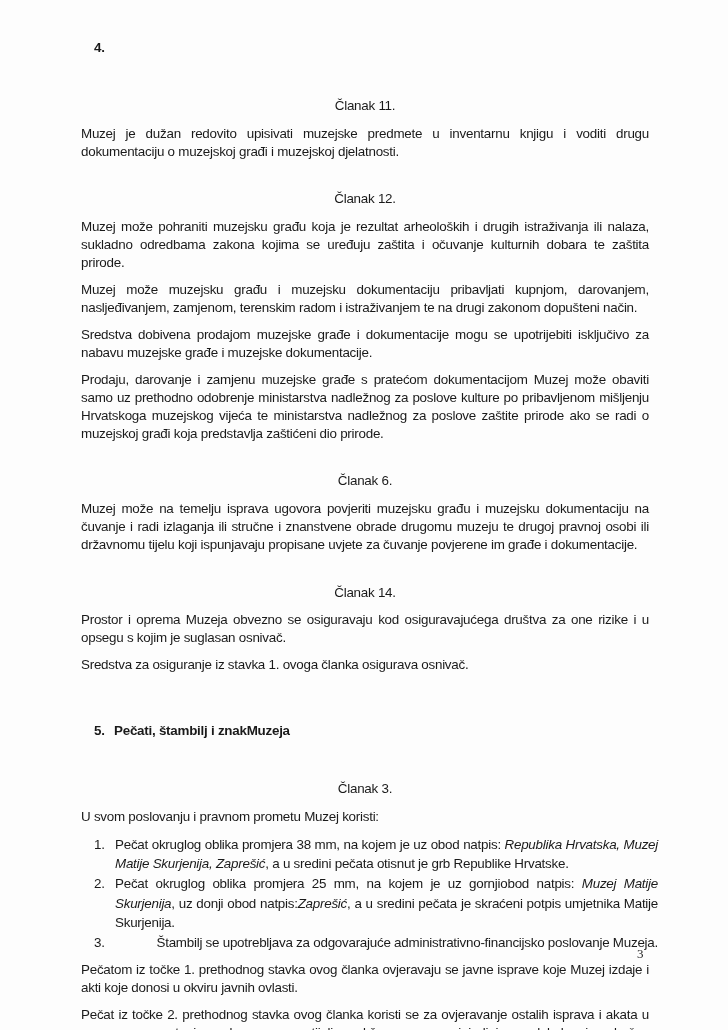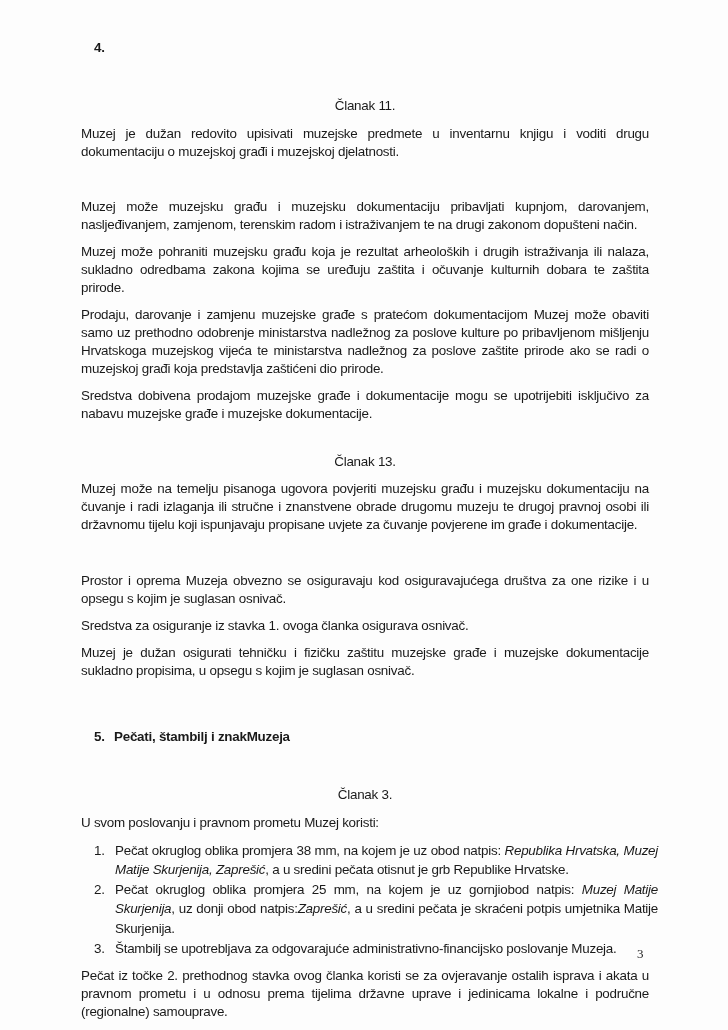--- a/index.html
+++ b/index.html
@@ -19,52 +19,53 @@
   }
   .section-heading .num { width: 20px; }
   .article-title { text-align: center; line-height: 19.6px; margin: 0; }
   p { margin: 9px; line-height: 18px; text-align: justify; }
   .gap-h { height: 38px; }
   .gap-a { height: 19.6px; }
   .gap-s { height: 38px; }
   ol { margin: 0; padding: 0; list-style: none; }
   ol li { position: relative; padding-left: 43px; line-height: 19.6px; text-align: justify; }
   ol li .ln { position: absolute; left: 22px; top: 0; }
-  .after-list { padding-left: 43px; line-height: 19.6px; }
+  .after-list { padding-left: 43px; line-height: 19.6px; text-align: right; }
   .page-num { position: absolute; left: 637px; top: 946px; font-family: "Liberation Serif", serif; font-size: 13px; color: #222; }
   i { font-style: italic; }
 </style>
 </head>
 <body>
 
 <div class="page">
   <div class="content">
 
     <div class="section-heading">
       <span class="num">4.</span>
     </div>
     <div class="gap-h"></div>
 
     <div class="article-title">Članak 11.</div>
     <p>Muzej je dužan redovito upisivati muzejske predmete u inventarnu knjigu i voditi drugu dokumentaciju o muzejskoj građi i muzejskoj djelatnosti.</p>
     <div class="gap-a"></div>
 
+    <div class="article-title">Članak 12.</div>
+    <p>Muzej može pohraniti muzejsku građu koja je rezultat arheoloških i drugih istraživanja ili nalaza, sukladno odredbama zakona kojima se uređuju zaštita i očuvanje kulturnih dobara te zaštita prirode.</p>
     <p>Muzej može muzejsku građu i muzejsku dokumentaciju pribavljati kupnjom, darovanjem, nasljeđivanjem, zamjenom, terenskim radom i istraživanjem te na drugi zakonom dopušteni način.</p>
-    <p>Muzej može pohraniti muzejsku građu koja je rezultat arheoloških i drugih istraživanja ili nalaza, sukladno odredbama zakona kojima se uređuju zaštita i očuvanje kulturnih dobara te zaštita prirode.</p>
+    <p>Sredstva dobivena prodajom muzejske građe i dokumentacije mogu se upotrijebiti isključivo za nabavu muzejske građe i muzejske dokumentacije.</p>
     <p>Prodaju, darovanje i zamjenu muzejske građe s pratećom dokumentacijom Muzej može obaviti samo uz prethodno odobrenje ministarstva nadležnog za poslove kulture po pribavljenom mišljenju Hrvatskoga muzejskog vijeća te ministarstva nadležnog za poslove zaštite prirode ako se radi o muzejskoj građi koja predstavlja zaštićeni dio prirode.</p>
-    <p>Sredstva dobivena prodajom muzejske građe i dokumentacije mogu se upotrijebiti isključivo za nabavu muzejske građe i muzejske dokumentacije.</p>
     <div class="gap-a"></div>
 
-    <div class="article-title">Članak 13.</div>
-    <p>Muzej može na temelju pisanoga ugovora povjeriti muzejsku građu i muzejsku dokumentaciju na čuvanje i radi izlaganja ili stručne i znanstvene obrade drugomu muzeju te drugoj pravnoj osobi ili državnomu tijelu koji ispunjavaju propisane uvjete za čuvanje povjerene im građe i dokumentacije.</p>
+    <div class="article-title">Članak 6.</div>
+    <p>Muzej može na temelju isprava ugovora povjeriti muzejsku građu i muzejsku dokumentaciju na čuvanje i radi izlaganja ili stručne i znanstvene obrade drugomu muzeju te drugoj pravnoj osobi ili državnomu tijelu koji ispunjavaju propisane uvjete za čuvanje povjerene im građe i dokumentacije.</p>
     <div class="gap-a"></div>
 
+    <div class="article-title">Članak 14.</div>
     <p>Prostor i oprema Muzeja obvezno se osiguravaju kod osiguravajućega društva za one rizike i u opsegu s kojim je suglasan osnivač.</p>
     <p>Sredstva za osiguranje iz stavka 1. ovoga članka osigurava osnivač.</p>
-    <p>Muzej je dužan osigurati tehničku i fizičku zaštitu muzejske građe i muzejske dokumentacije sukladno propisima, u opsegu s kojim je suglasan osnivač.</p>
     <div class="gap-s"></div>
 
     <div class="section-heading">
       <span class="num">5.</span>
       <span>Pečati, štambilj i znakMuzeja</span>
     </div>
     <div class="gap-h"></div>
 
     <div class="article-title">Članak 3.</div>
     <p>U svom poslovanju i pravnom prometu Muzej koristi:</p>
@@ -75,18 +76,19 @@
       </li>
       <li>
         <span class="ln">2.</span>
         <span>Pečat okruglog oblika promjera 25 mm, na kojem je uz gornjiobod natpis: </span><i>Muzej Matije Skurjenija</i><span>, uz donji obod natpis:</span><i>Zaprešić</i><span>, a u sredini pečata je skraćeni potpis umjetnika Matije Skurjenija.</span>
       </li>
       <li>
         <span class="ln">3.</span>
       </li>
     </ol>
     <div class="after-list">Štambilj se upotrebljava za odgovarajuće administrativno-financijsko poslovanje Muzeja.</div>
+    <p>Pečatom iz točke 1. prethodnog stavka ovog članka ovjeravaju se javne isprave koje Muzej izdaje i akti koje donosi u okviru javnih ovlasti.</p>
     <p>Pečat iz točke 2. prethodnog stavka ovog članka koristi se za ovjeravanje ostalih isprava i akata u pravnom prometu i u odnosu prema tijelima državne uprave i jedinicama lokalne i područne (regionalne) samouprave.</p>
 
   </div>
 
   <div class="page-num">3</div>
 </div>
 
 </body></html>

